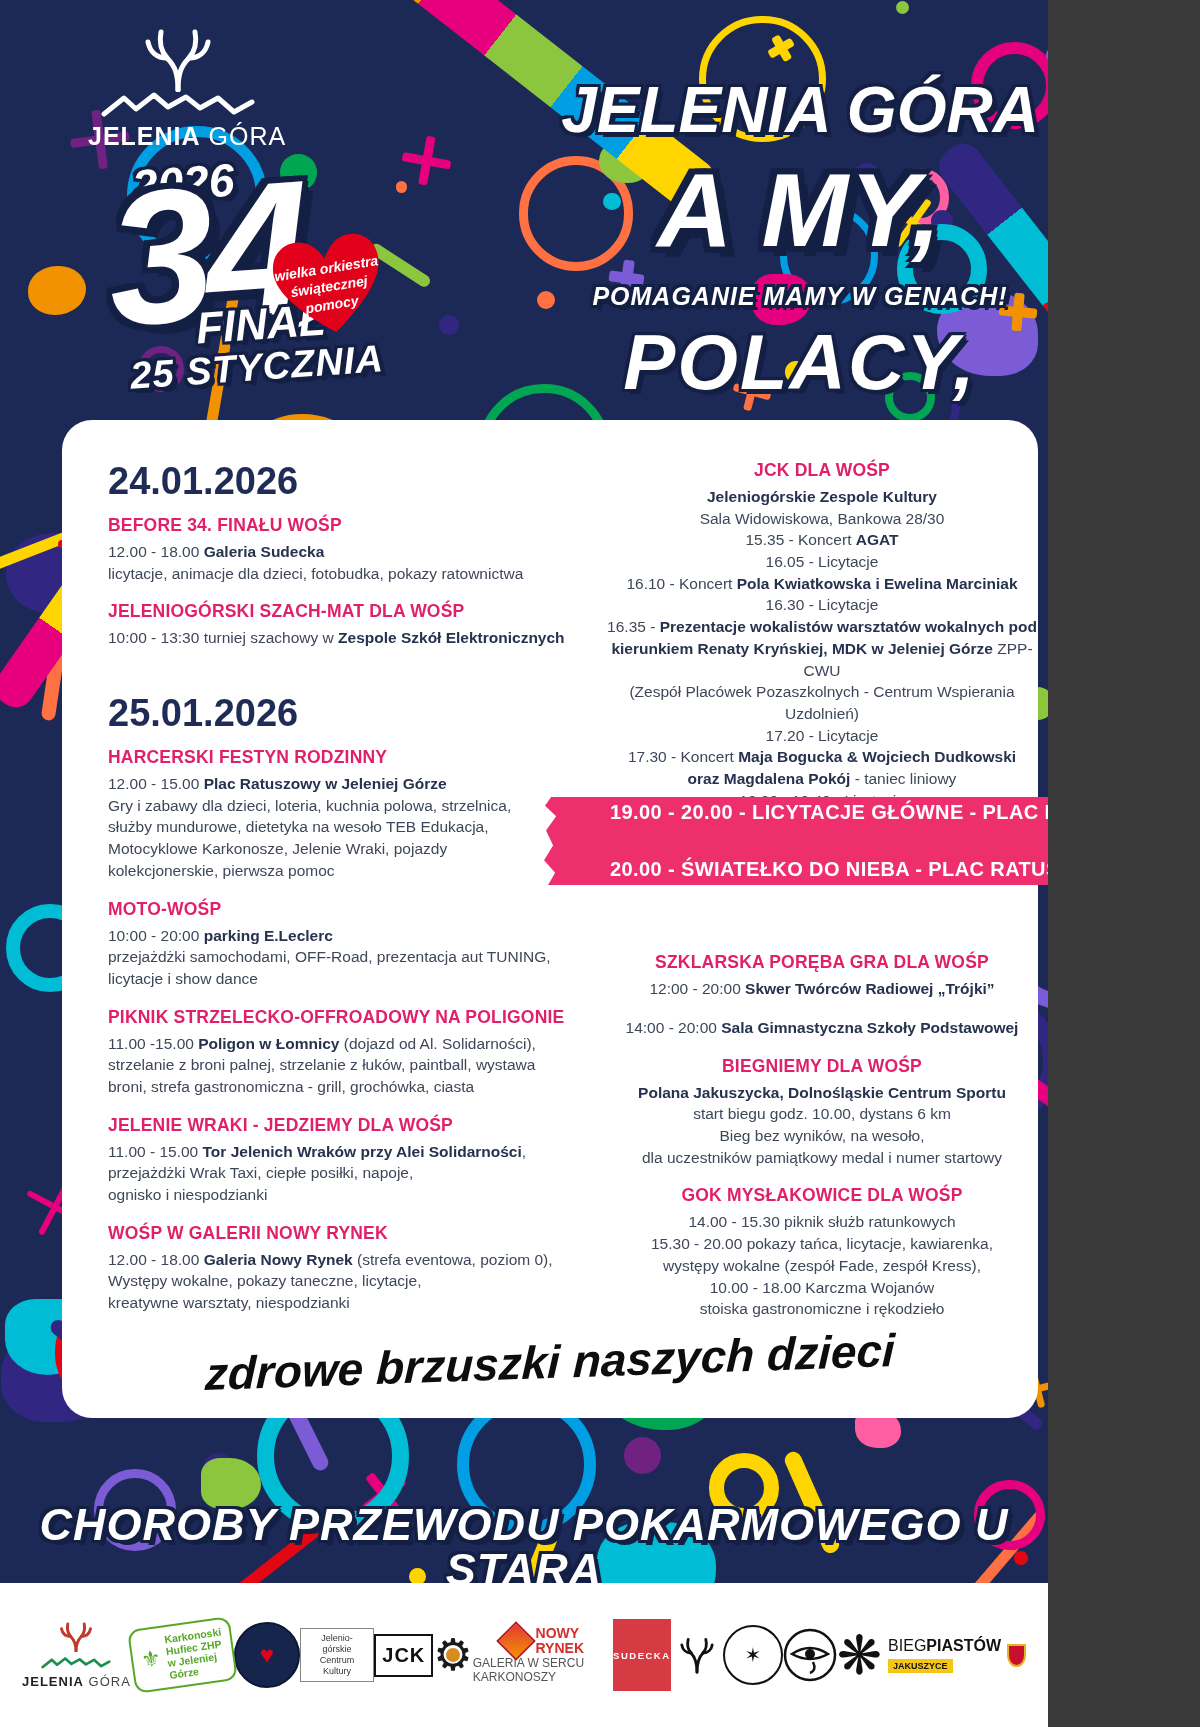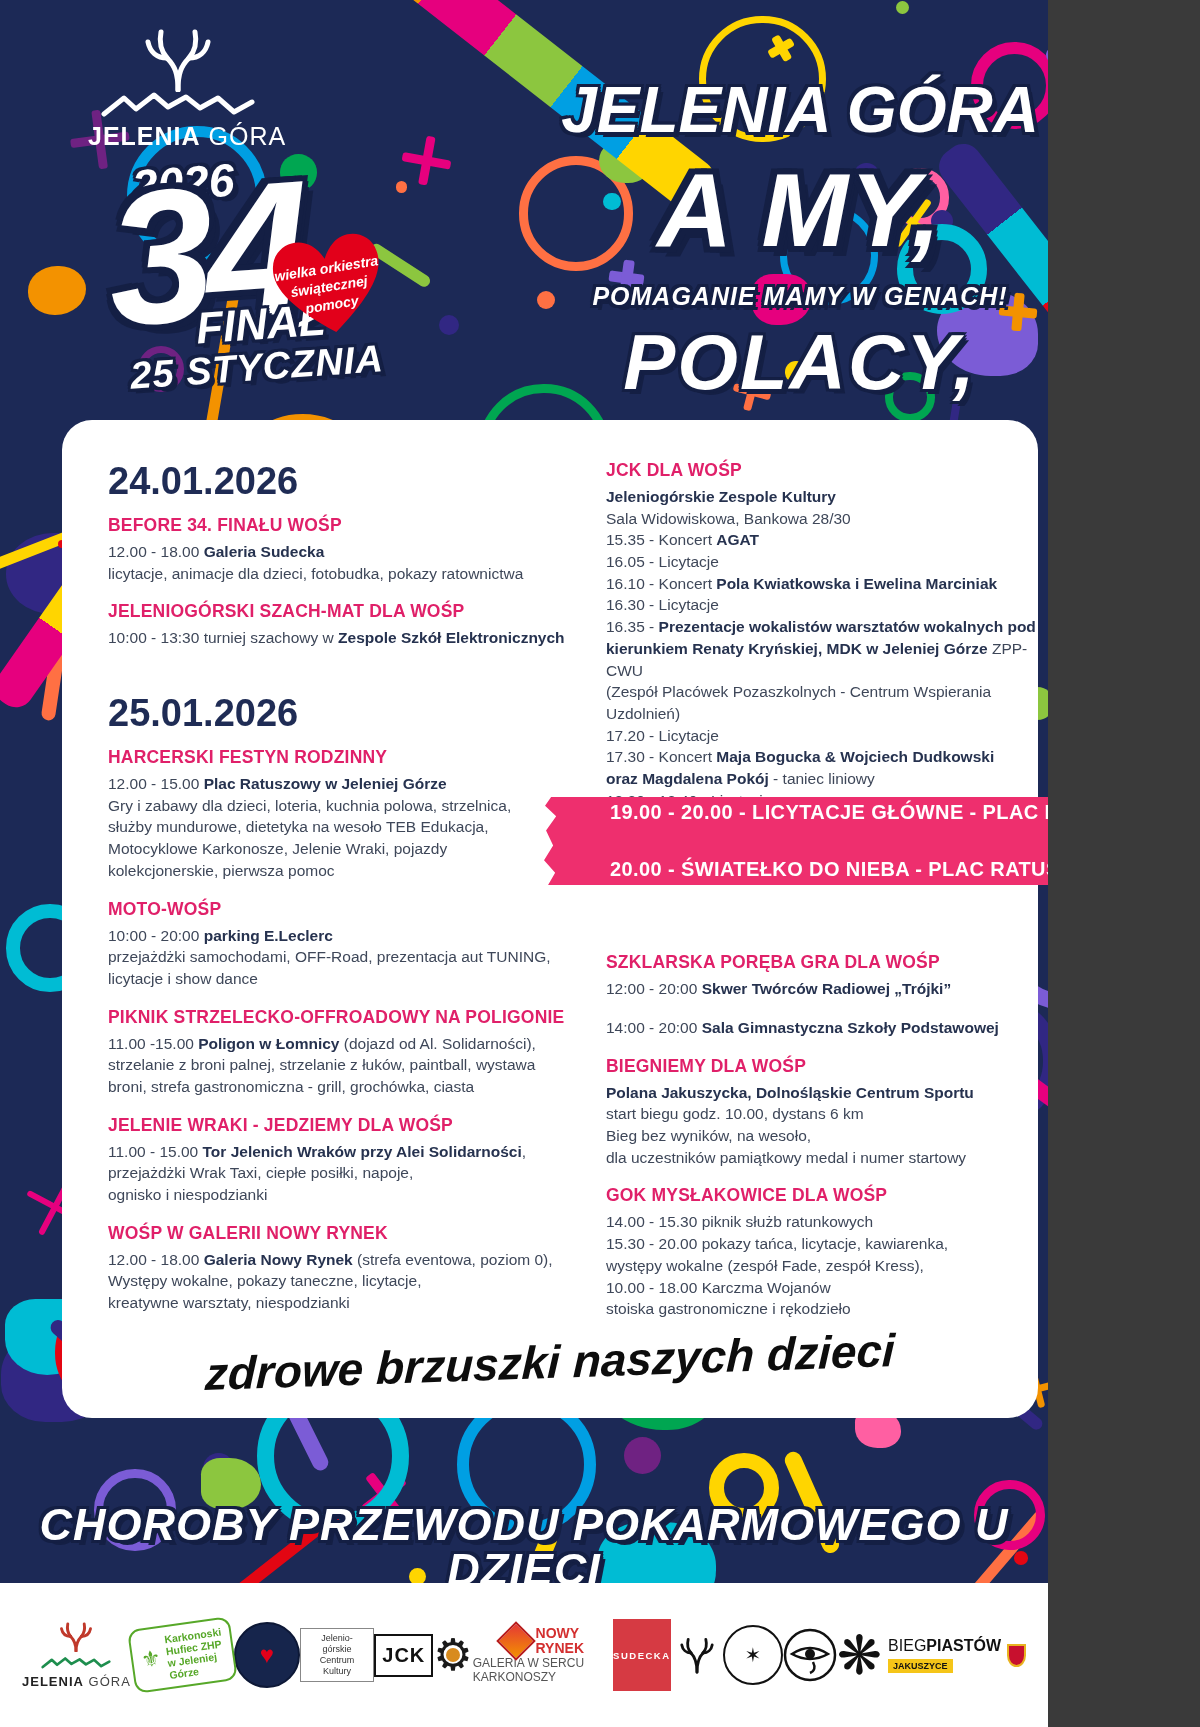--- a/index.html
+++ b/index.html
@@ -39,21 +39,21 @@
   
   .head-r{position:absolute;left:555px;top:78px;width:490px;z-index:2;text-align:center;}
   .hr1{font-size:64px;letter-spacing:0px;}
   .hr2{font-size:104px;margin-top:16px;letter-spacing:2px;}
   .hr3{font-size:78px;margin-top:14px;letter-spacing:2px;}
   .hr4{font-size:25px;margin-top:22px;letter-spacing:1px;}
   
   .card{position:absolute;left:62px;top:420px;width:976px;height:998px;background:#fff;border-radius:30px;z-index:2;}
   .cols{position:absolute;left:46px;top:40px;right:30px;display:flex;gap:26px;}
   .colL{width:472px;flex:none;}
-  .colR{width:432px;flex:none;padding-top:0px;}
+  .colR{width:432px;flex:none;padding-top:0px;text-align:center;}
   .dateh{font-weight:900;font-size:38px;color:#1f2c55;letter-spacing:0px;margin:0 0 12px 0;}
   .dateh.second{margin-top:43px;}
   .ev{margin-bottom:17px;}
   .ev-t{color:var(--pink,#e02069);font-weight:800;font-size:17.5px;letter-spacing:.2px;margin-bottom:5px;}
   .ev-l,.ev-d{font-size:15.5px;line-height:1.4;color:#3e4759;white-space:pre-line;}
   .ev-l b,.ev-d b{color:#26324f;font-weight:700;}
   .sched .ev-l{margin:0;}
   
   .banner-space{height:124px;}
   .banner{
@@ -416,21 +416,21 @@
     </div>
 
     <div class="slogan">zdrowe brzuszki naszych dzieci</div>
   </div>
 
   <div class="banner">
     <div>19.00 - 20.00 - LICYTACJE GŁÓWNE - PLAC RATUSZOWY</div>
     <div>20.00 - ŚWIATEŁKO DO NIEBA - PLAC RATUSZOWY</div>
   </div>
 
-  <div class="disp o3 bottomline">CHOROBY PRZEWODU POKARMOWEGO U DZIECI</div>
+  <div class="disp o3 bottomline">CHOROBY PRZEWODU POKARMOWEGO U STARA</div>
 
   <div class="footer">
     <div class="flogo lg-jg">
       <svg width="64" height="30" viewBox="0 0 130 62">
         <g fill="none" stroke="#c0392b" stroke-width="6" stroke-linecap="round">
           <path d="M65,60 C65,46 62,38 54,30"></path>
             <path d="M54,30 C48,23 46,14 48,4"></path>
             <path d="M54,30 C44,30 37,24 35,14"></path>
           <path d="M65,60 C65,46 68,38 76,30"></path>
             <path d="M76,30 C82,23 84,14 82,4"></path>

